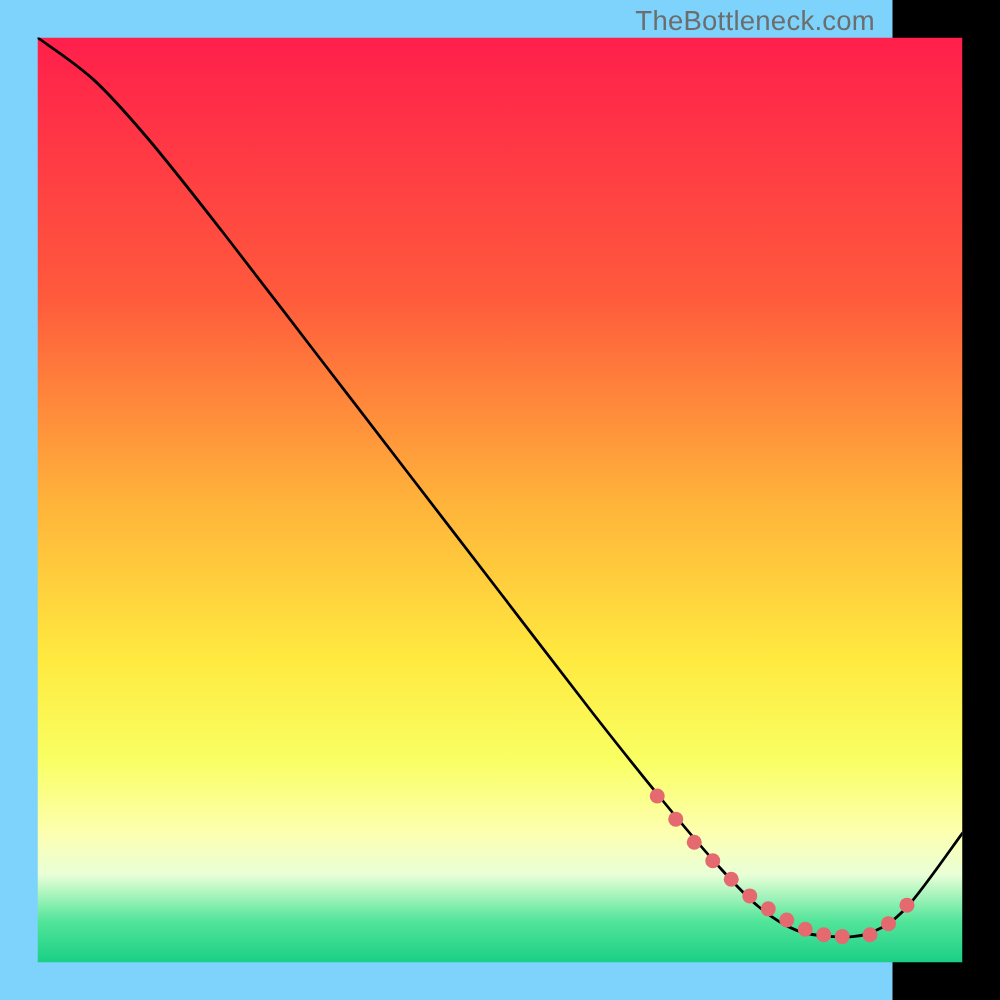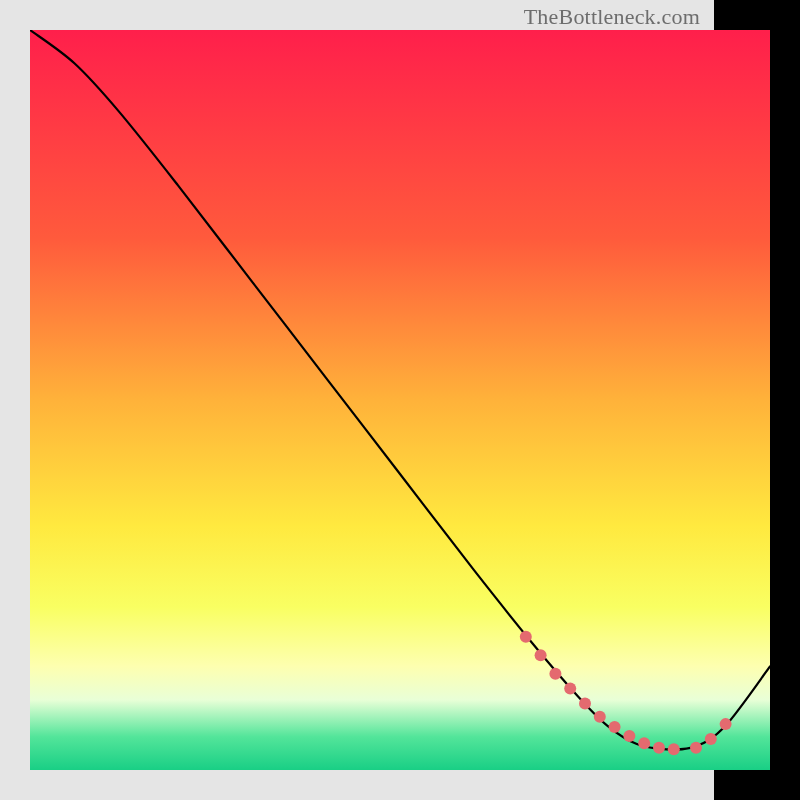--- a/index.html
+++ b/index.html
@@ -8,22 +8,21 @@
     width: 800px;
     height: 800px;
     background: #000;
     overflow: hidden;
     font-family: Arial, Helvetica, sans-serif;
   }
   .stage {
     position: relative;
     width: 714px;
     height: 800px;
-    background: #e5e5e5;
-    font-family: Liberation Serif, serif;
+    background: #7dd3fc;
   }
   .watermark {
     position: absolute;
     top: 4px;
     right: 14px;
     color: #6d6d6d;
     font-size: 22px;
     font-weight: 400;
     letter-spacing: 0.2px;
     z-index: 10;

